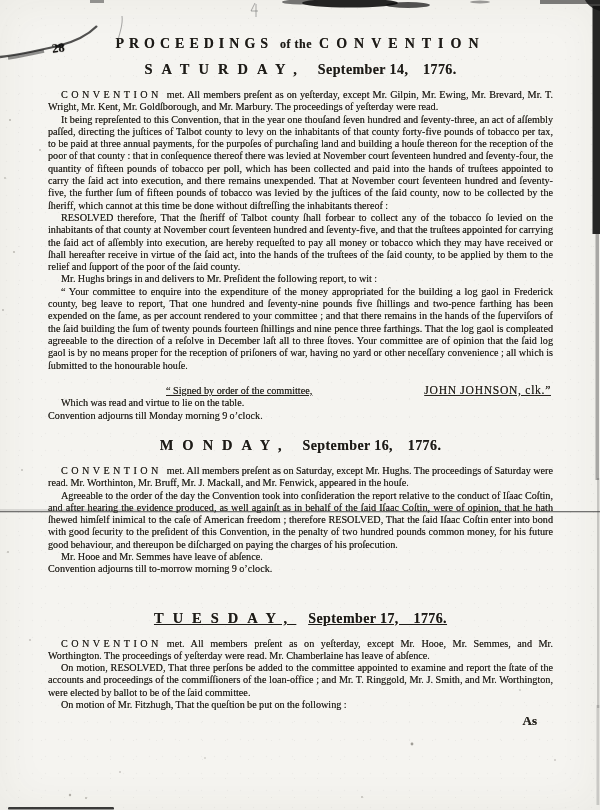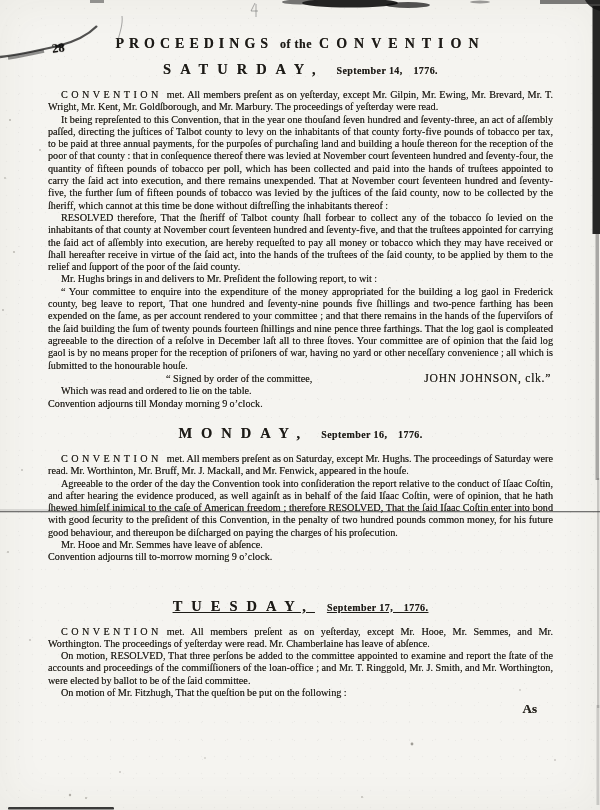--- a/index.html
+++ b/index.html
@@ -31,36 +31,37 @@
     text-shadow:0 0 0.5px rgba(30,26,20,0.6);
   }
   h1.title .t1{letter-spacing:5px;}
   h1.title .of{font-size:12px;letter-spacing:0.5px;margin:0 7px;}
   h1.title .t3{letter-spacing:7px;}
   h2.dayhead{
     margin:0 0 11px;text-align:center;font-size:14.5px;font-weight:700;color:#1d1b17;
     text-shadow:0 0 0.5px rgba(30,26,20,0.55);
   }
   h2.dayhead .day{letter-spacing:9px;}
-  h2.dayhead .date{font-size:10px;margin-left:12px;letter-spacing:0.4px;font-weight:700;}
+  h2.dayhead .date{font-size:14px;margin-left:12px;letter-spacing:0.4px;font-weight:700;}
   .sec{position:relative;}
   .sec-monday h2.dayhead{margin-top:15px;}
   .sec-tuesday h2.dayhead{margin-top:34px;text-decoration:underline;}
   p{margin:0;}
   .body{
     font-size:10.2px;line-height:12.3px;text-align:justify;text-indent:13px;
     word-spacing:-0.2px;
     text-shadow:0 0 0.4px rgba(45,40,32,0.75);
   }
   .lead{letter-spacing:3.4px;margin-right:5px;text-indent:0;}
   .sigrow{
     display:flex;justify-content:space-between;align-items:flex-end;
-    padding-left:118px;padding-right:2px;margin-top:1px;
+    padding-left:118px;padding-right:2px;margin-top:13px;
     font-size:10.2px;line-height:12.5px;
     text-shadow:0 0 0.4px rgba(45,40,32,0.75);
+    text-decoration:underline;
   }
   .signame{font-size:11.6px;letter-spacing:0.7px;}
   .center{text-indent:0;}
   .catchword{
     text-align:right;padding-right:16px;margin-top:2px;
     font-size:13px;font-weight:600;
     text-shadow:0 0 0.4px rgba(45,40,32,0.7);
   }
 </style>
 </head>
@@ -128,21 +129,21 @@
     </h2>
     <p class="body"><span class="lead">CONVENTION</span><span>met.  All members preſent as on yeſterday, except Mr. Gilpin, Mr. Ewing, Mr. Brevard, Mr. T. Wright, Mr. Kent, Mr. Goldſborough, and Mr. Marbury.  The proceedings of yeſterday were read.</span></p>
     <p class="body"><span>It being repreſented to this Convention, that in the year one thouſand ſeven hundred and ſeventy-three, an act of aſſembly paſſed, directing the juſtices of Talbot county to levy on the inhabitants of that county forty-five pounds of tobacco per tax, to be paid at three annual payments, for the purpoſes of purchaſing land and building a houſe thereon for the reception of the poor of that county&nbsp;: that in conſequence thereof there was levied at November court ſeventeen hundred and ſeventy-four, the quantity of fifteen pounds of tobacco per poll, which has been collected and paid into the hands of truſtees appointed to carry the ſaid act into execution, and there remains unexpended.  That at November court ſeventeen hundred and ſeventy-five, the further ſum of fifteen pounds of tobacco was levied by the juſtices of the ſaid county, now to be collected by the ſheriff, which cannot at this time be done without diſtreſſing the inhabitants thereof&nbsp;:</span></p>
     <p class="body"><span>RESOLVED therefore, That the ſheriff of Talbot county ſhall forbear to collect any of the tobacco ſo levied on the inhabitants of that county at November court ſeventeen hundred and ſeventy-five, and that the truſtees appointed for carrying the ſaid act of aſſembly into execution, are hereby requeſted to pay all money or tobacco which they may have received or ſhall hereafter receive in virtue of the ſaid act, into the hands of the truſtees of the ſaid county, to be applied by them to the relief and ſupport of the poor of the ſaid county.</span></p>
     <p class="body"><span>Mr. Hughs brings in and delivers to Mr. Preſident the following report, to wit&nbsp;:</span></p>
     <p class="body"><span>“ Your committee to enquire into the expenditure of the money appropriated for the building a log gaol in Frederick county, beg leave to report, That one hundred and ſeventy-nine pounds five ſhillings and two-pence farthing has been expended on the ſame, as per account rendered to your committee&nbsp;; and that there remains in the hands of the ſuperviſors of the ſaid building the ſum of twenty pounds fourteen ſhillings and nine pence three farthings.  That the log gaol is compleated agreeable to the direction of a reſolve in December laſt all to three ſtoves.  Your committee are of opinion that the ſaid log gaol is by no means proper for the reception of priſoners of war, having no yard or other neceſſary convenience&nbsp;; all which is ſubmitted to the honourable houſe.</span></p>
     <div class="sigrow">
       <span>“ Signed by order of the committee,</span>
       <span class="signame">JOHN JOHNSON, clk.”</span>
     </div>
-    <p class="body"><span>Which was read and ordered to lie on the table.</span></p>
+    <p class="body"><span>Which was read and virtue to lie on the table.</span></p>
     <p class="body center">Convention adjourns till Monday morning 9 o’clock.</p>
   </section>
 
   <section class="sec sec-monday">
     <h2 class="dayhead">
       <span class="day">MONDAY,</span><span class="date">September 16,  1776.</span>
     </h2>
     <p class="body"><span class="lead">CONVENTION</span><span>met.  All members preſent as on Saturday, except Mr. Hughs.  The proceedings of Saturday were read.  Mr. Worthinton, Mr. Bruff, Mr. J. Mackall, and Mr. Fenwick, appeared in the houſe.</span></p>
     <p class="body"><span>Agreeable to the order of the day the Convention took into conſideration the report relative to the conduct of Iſaac Coſtin, and after hearing the evidence produced, as well againſt as in behalf of the ſaid Iſaac Coſtin, were of opinion, that he hath ſhewed himſelf inimical to the caſe of American freedom&nbsp;; therefore RESOLVED, That the ſaid Iſaac Coſtin enter into bond with good ſecurity to the preſident of this Convention, in the penalty of two hundred pounds common money, for his future good behaviour, and thereupon be diſcharged on paying the charges of his proſecution.</span></p>
     <p class="body"><span>Mr. Hooe and Mr. Semmes have leave of abſence.</span></p>

